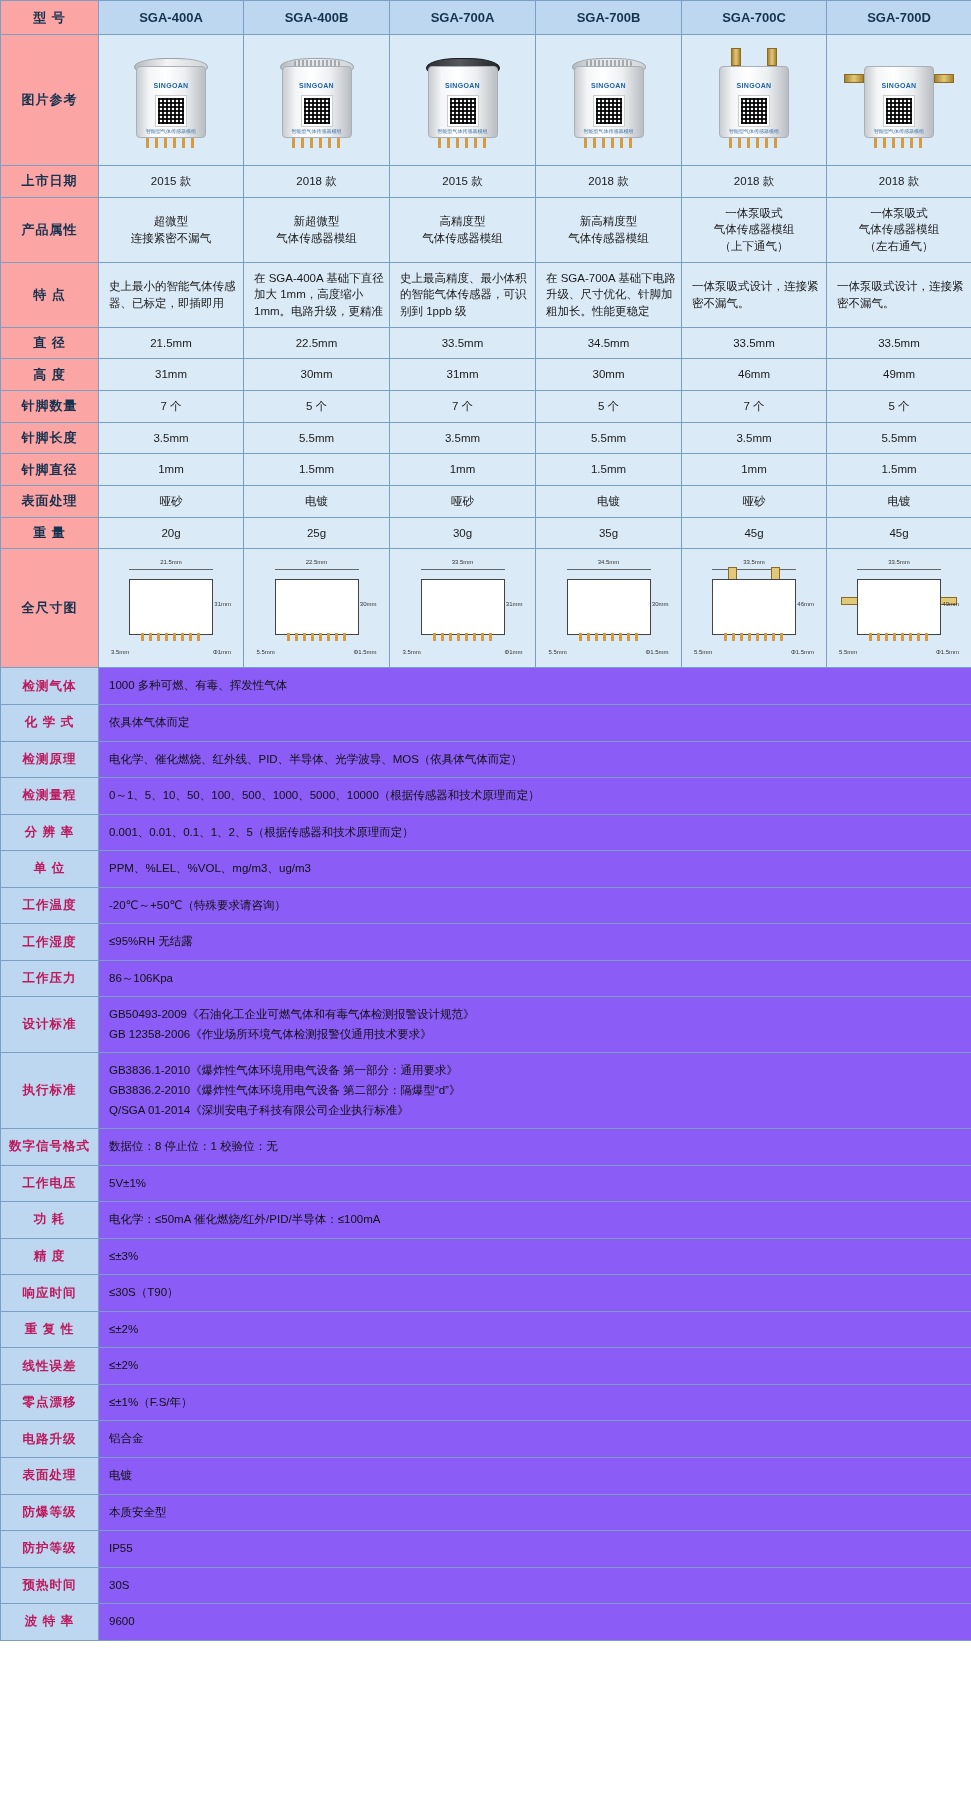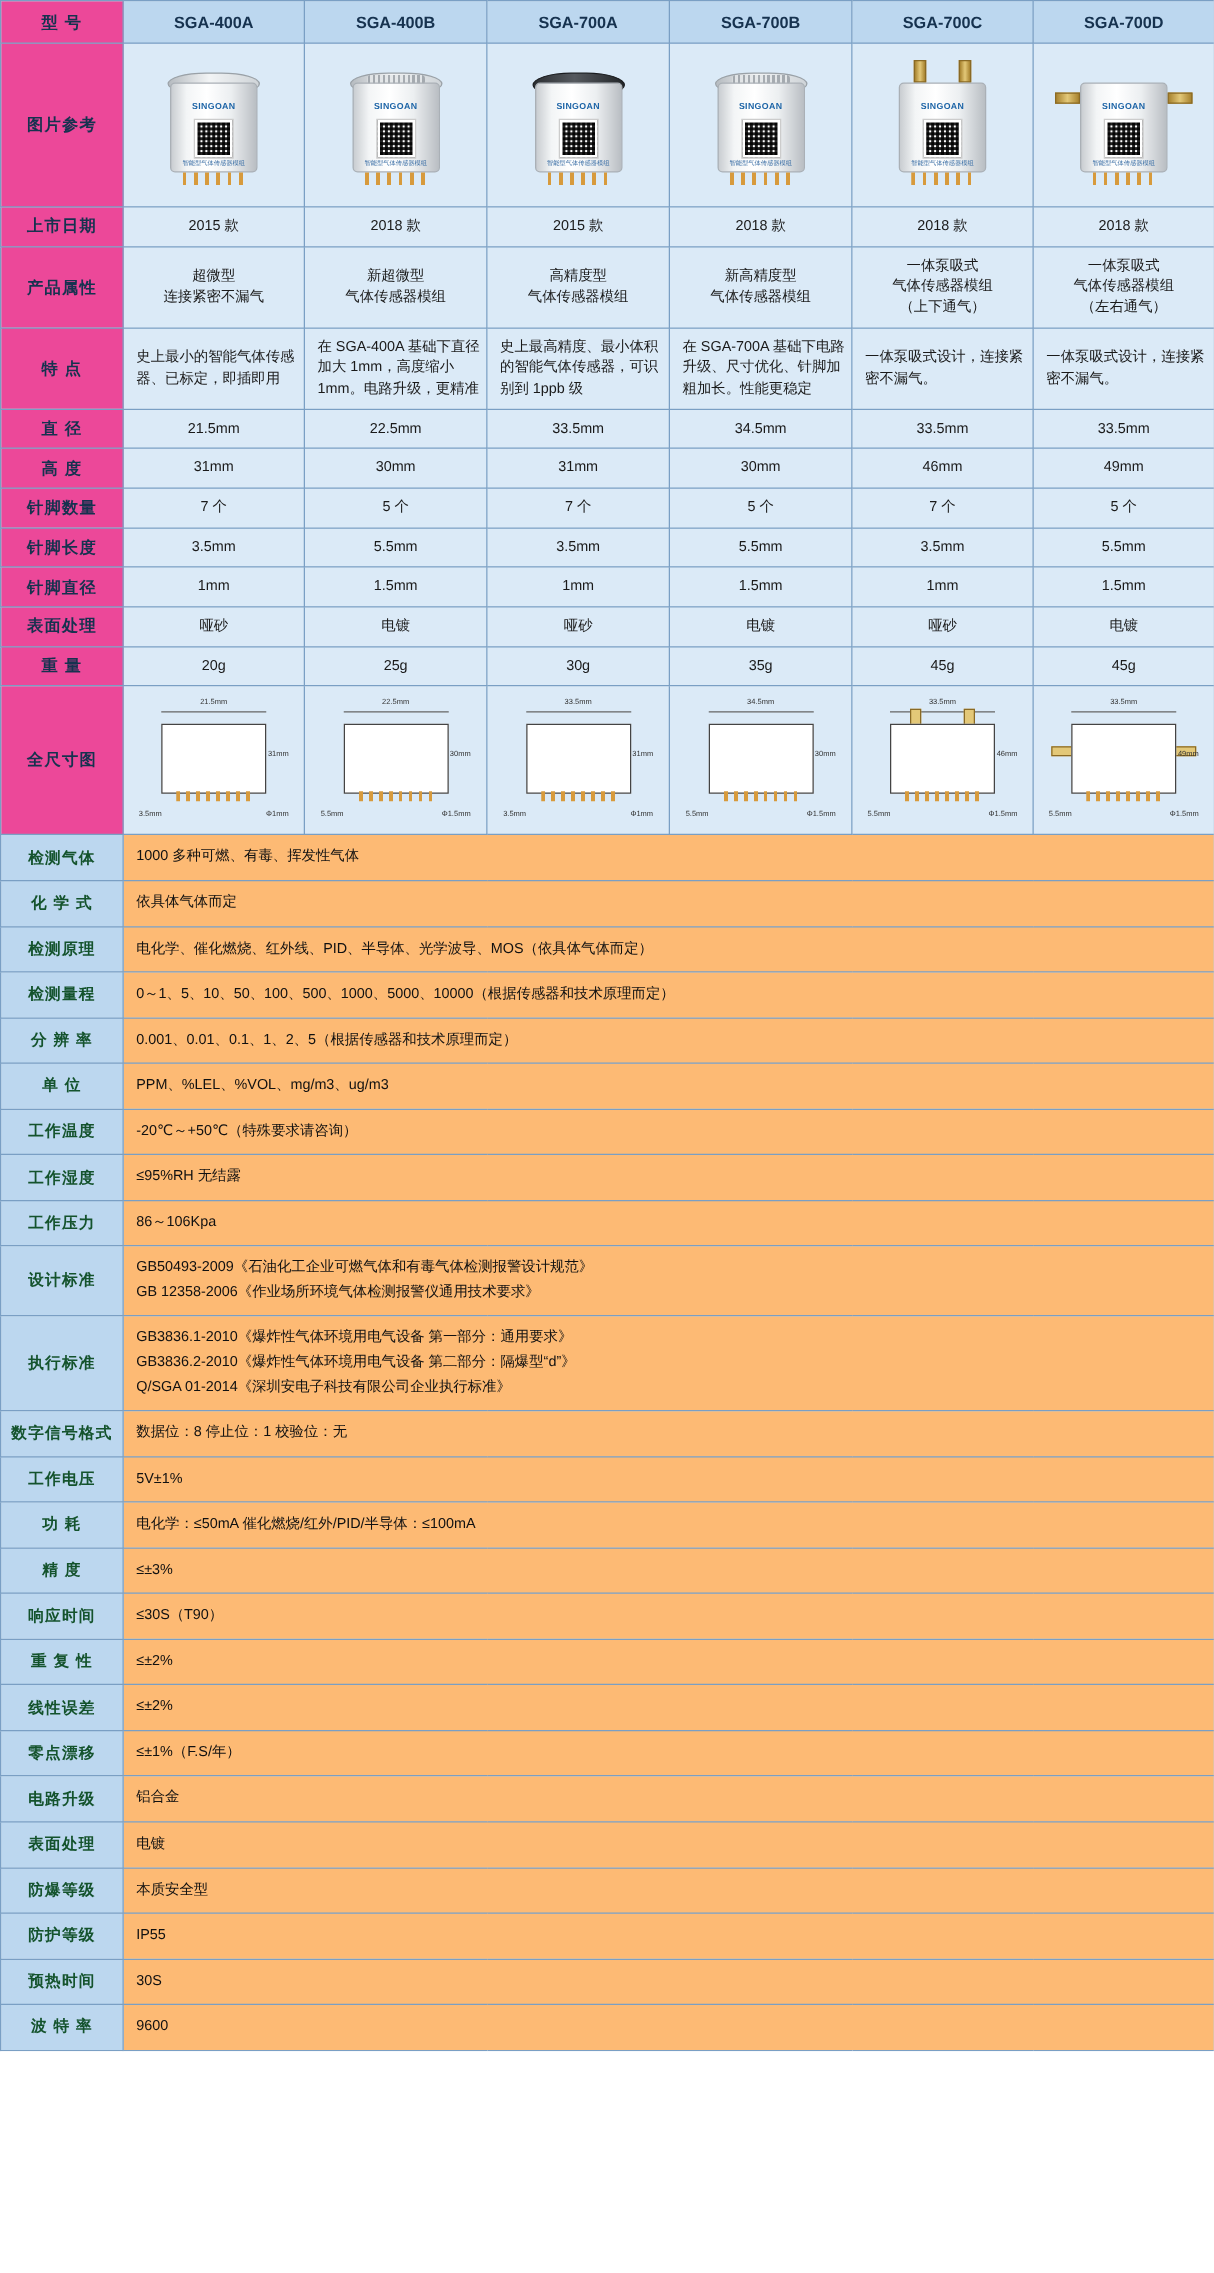--- a/index.html
+++ b/index.html
@@ -12,21 +12,21 @@
   table{
     border-collapse:collapse;
     width:971px;
     table-layout:fixed;
   }
   td,th{
     border:1px solid #7a9fc4;
     vertical-align:middle;
   }
   .label-cell{
-    background:#ec4899;
+    background:#fca5a5;
     text-align:center;
     font-weight:bold;
     font-size:13px;
     color:#16324f;
     letter-spacing:1px;
     padding:6px 16px;
     width:98px;
   }
   .hdr-cell{
     background:#bcd7ef;
@@ -47,26 +47,26 @@
   }
   .val-cell.left{
     text-align:left;
     padding-left:10px;
   }
   .spec-label{
     background:#bcd7ef;
     text-align:center;
     font-weight:bold;
     font-size:12.5px;
-    color:#14532d;
+    color:#be185d;
     letter-spacing:1px;
     padding:8px 2px;
   }
   .spec-val{
-    background:#fdba74;
+    background:#8b5cf6;
     text-align:left;
     font-size:11.5px;
     padding:8px 10px;
     line-height:1.7;
     color:#111;
   }
   .multiline{white-space:pre-line;}
 
   
   .photo-cell{

